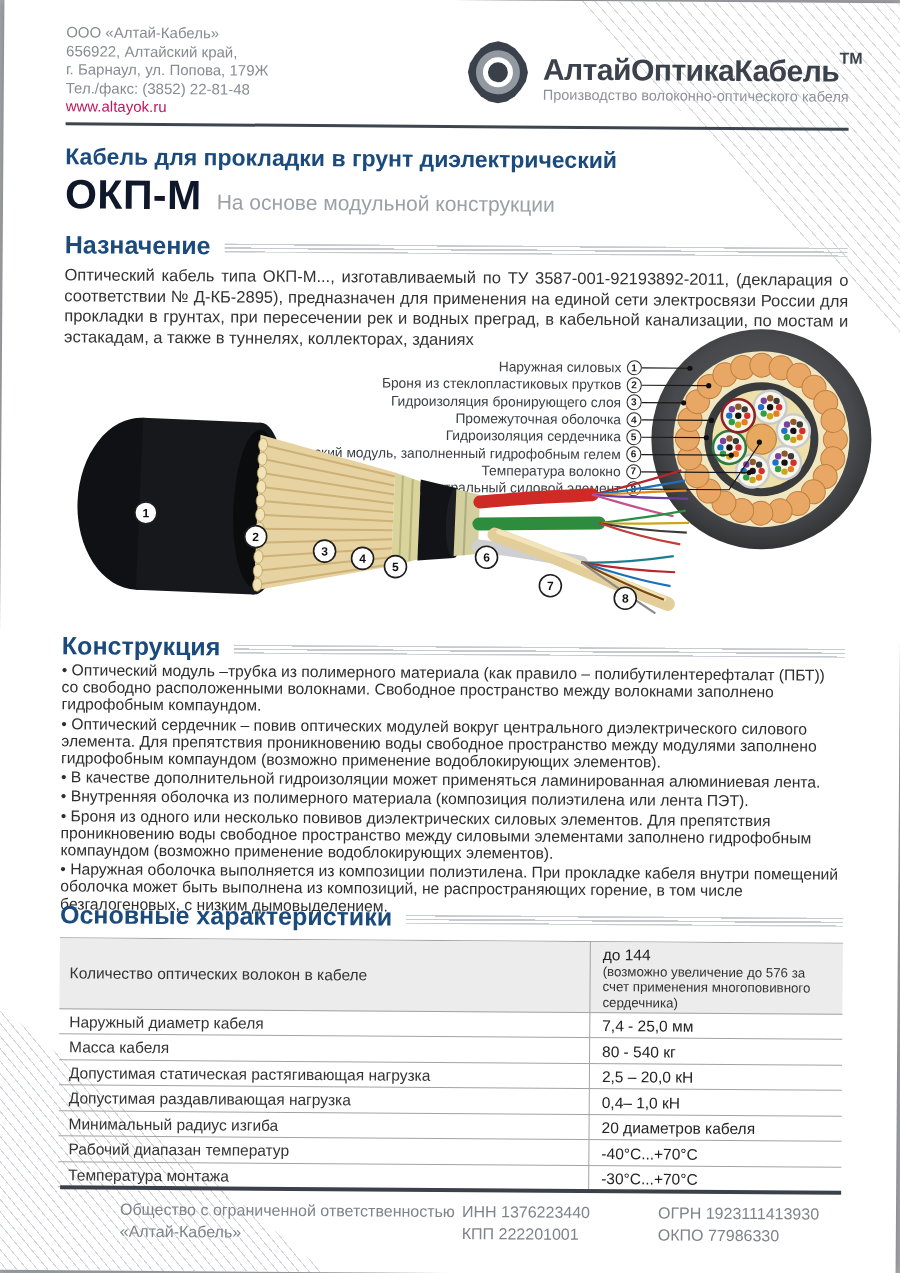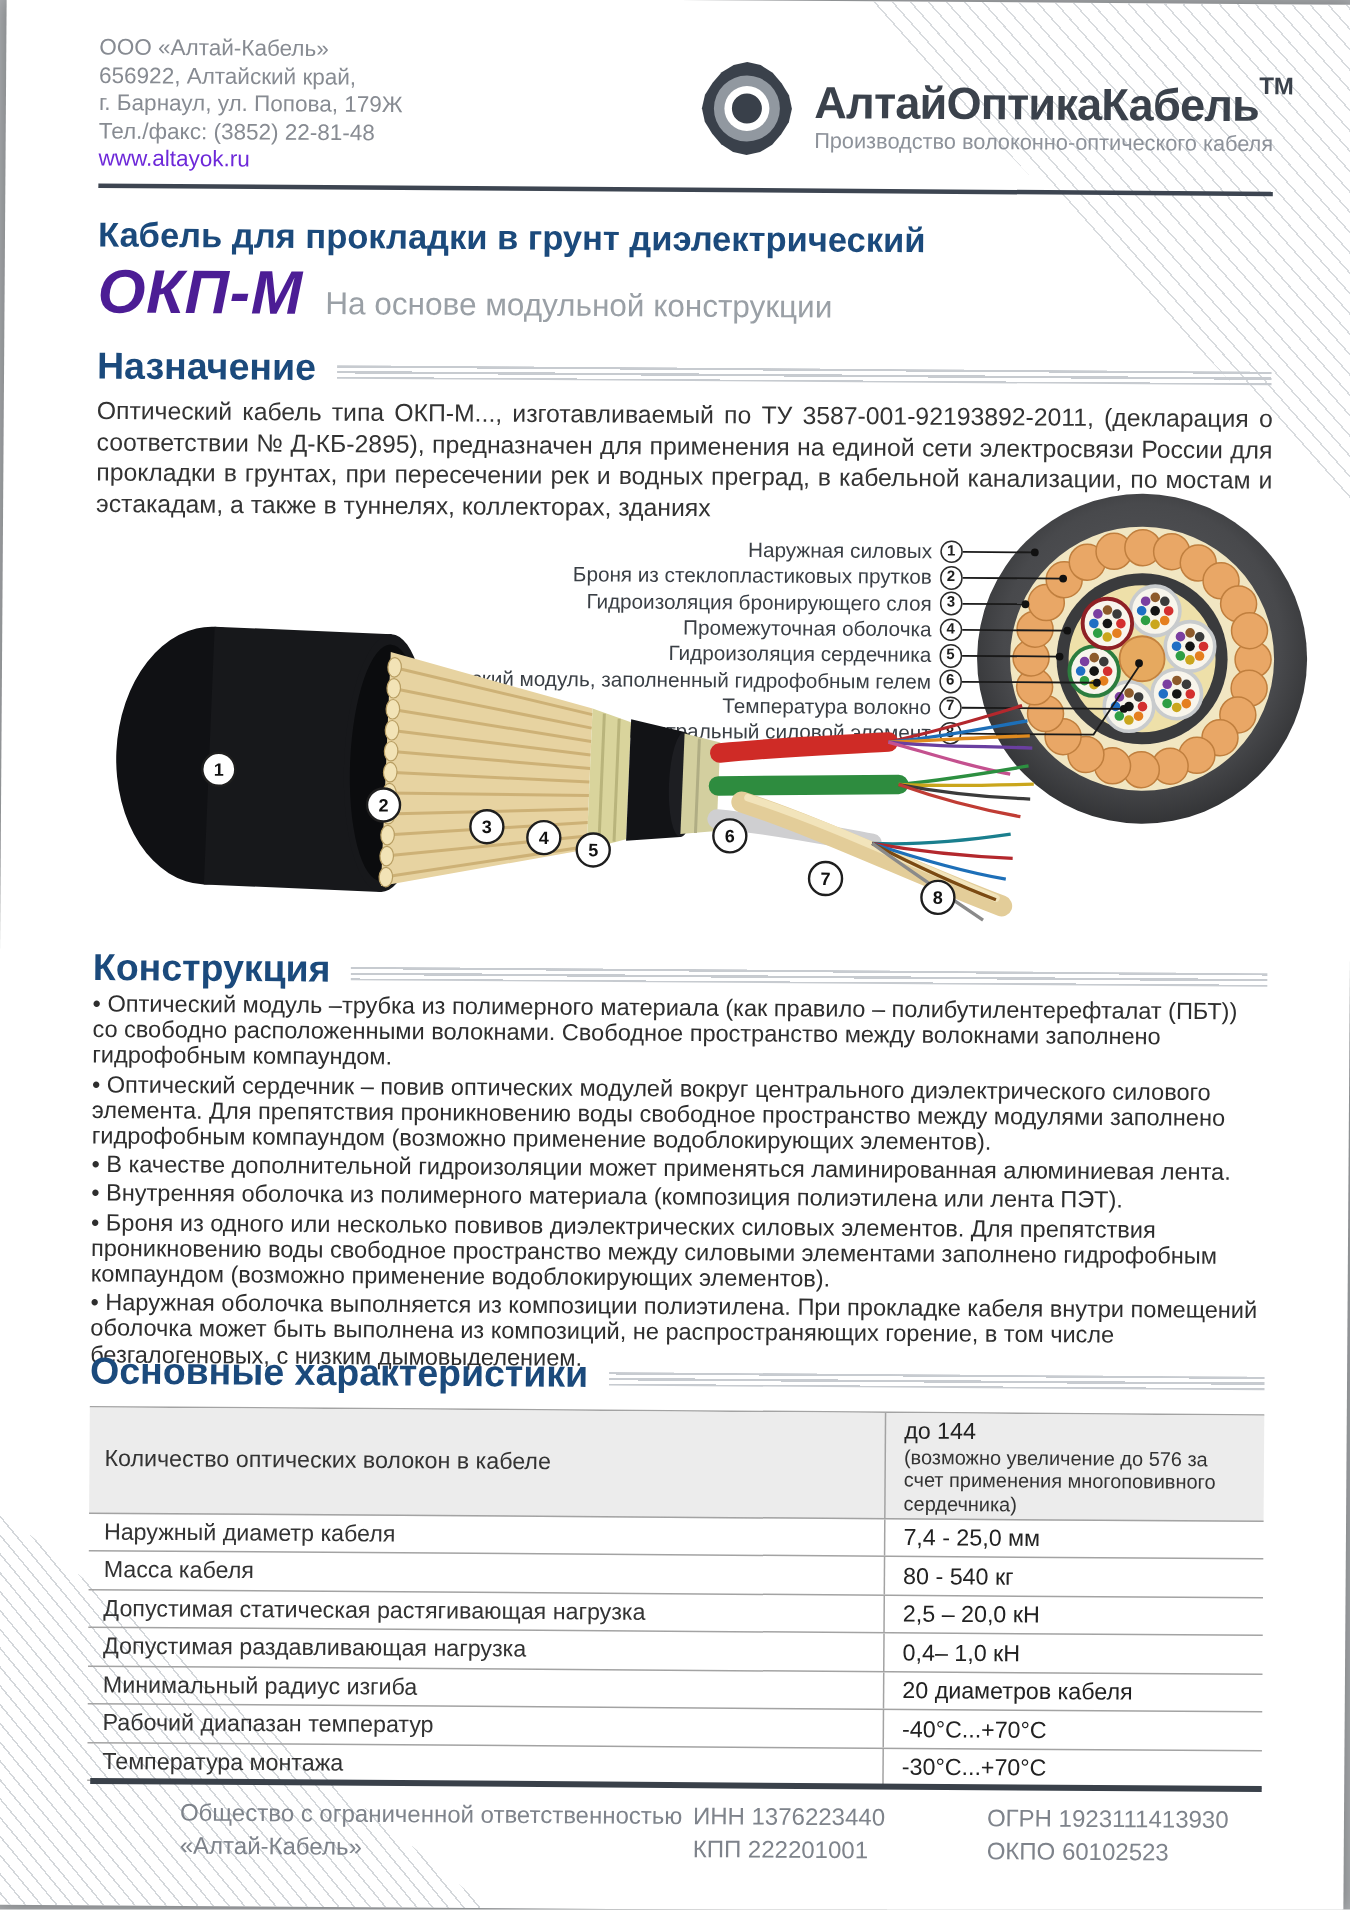--- a/index.html
+++ b/index.html
@@ -19,31 +19,31 @@
   .pat{position:absolute;pointer-events:none;}
   #pat-tr{top:0;right:0;width:360px;height:335px;
     background:repeating-linear-gradient(48deg, rgba(168,175,182,.45) 0 1px, transparent 1px 9px);
     clip-path:polygon(8% 0, 100% 0, 100% 100%);}
   #pat-bl{bottom:0;left:0;width:330px;height:265px;
     background:repeating-linear-gradient(50deg, rgba(168,175,182,.5) 0 1px, transparent 1px 8px);
     clip-path:polygon(0 0, 100% 100%, 0 100%);}
 
   
   #contact{left:62px;top:26px;color:#878b92;font-size:15px;line-height:18.6px;}
-  #contact .url{color:#6d28d9;text-decoration:none;}
+  #contact .url{color:#be185d;text-decoration:none;}
   #logo{left:462px;top:40px;display:flex;gap:13px;align-items:flex-start;}
   #logo-text .name{font-size:30px;font-weight:bold;color:#3b424c;letter-spacing:-0.5px;line-height:32px;}
   #logo-text .name sup{font-size:16px;font-weight:bold;letter-spacing:0;vertical-align:18px;}
   #logo-text .tagline{font-size:14.5px;color:#8d929a;margin-top:1px;}
   #header-rule{left:62px;top:125px;width:783px;height:3px;background:#3d4551;}
 
   
   #title-main{left:62px;top:146px;font-size:23px;font-weight:bold;color:#1b4a7c;}
   #model-row{left:62px;top:174px;display:flex;align-items:baseline;gap:15px;}
-  #model-row .model{font-size:41px;font-weight:bold;color:#4c1d95;letter-spacing:0.5px;font-style:italic;}
+  #model-row .model{font-size:41px;font-weight:bold;color:#0f172a;letter-spacing:0.5px;}
   #model-row .model-sub{font-size:21px;color:#9aa0a6;}
 
   
   .sect{position:absolute;left:62px;width:783px;display:flex;align-items:center;gap:14px;}
   .sect h2{margin:0;font-size:25px;font-weight:bold;color:#1b4a7c;white-space:nowrap;line-height:28px;}
   .sect .deco{flex:1;height:9px;margin-top:5px;
     background:repeating-linear-gradient(to bottom,#c7cbd0 0 1.6px, transparent 1.6px 3.9px);}
   #sect-purpose{top:233px;}
   #sect-construction{top:634px;}
   #sect-chars{top:903px;}
@@ -443,17 +443,17 @@
     <div class="company">
       <div>Общество с ограниченной ответственностью</div>
       <div>«Алтай-Кабель»</div>
     </div>
     <div class="codes1">
       <div>ИНН 1376223440</div>
       <div>КПП 222201001</div>
     </div>
     <div class="codes2">
       <div>ОГРН 1923111413930</div>
-      <div>ОКПО 60102523</div>
+      <div>ОКПО 77986330</div>
     </div>
   </div>
 
 </div>
 
 </body></html>

